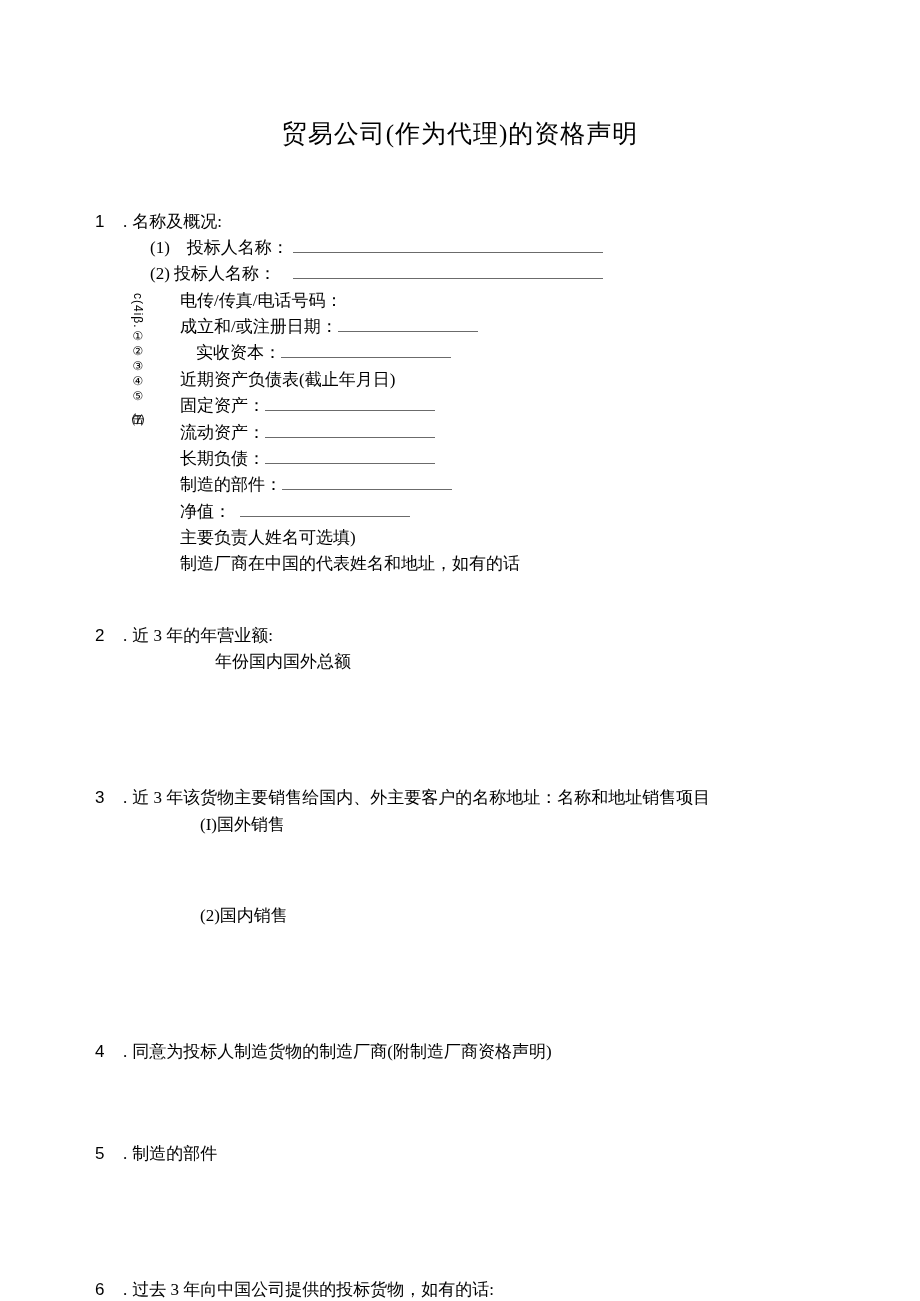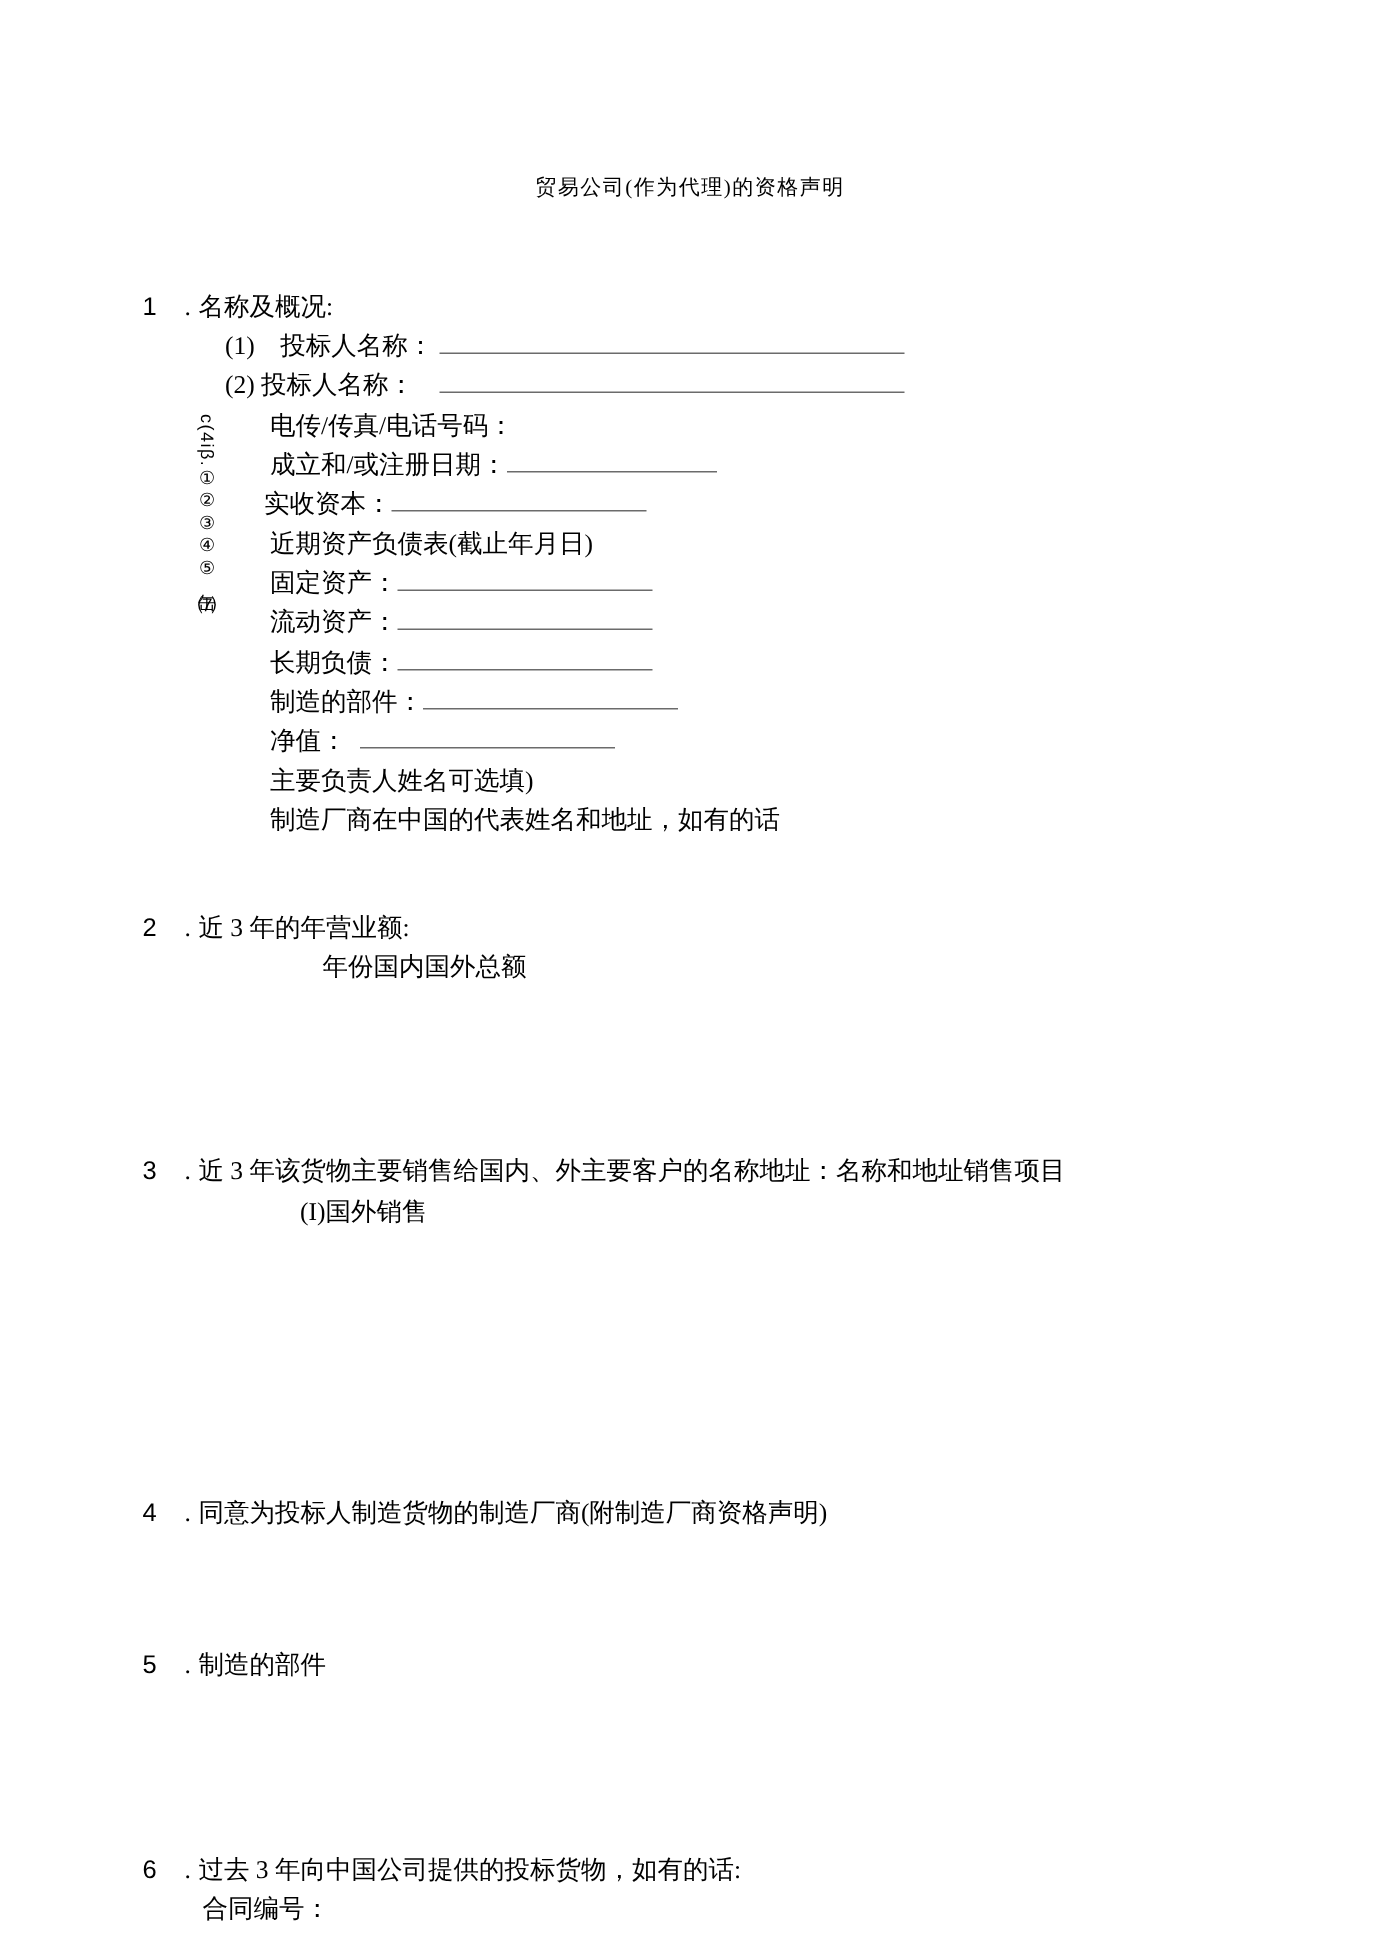--- a/index.html
+++ b/index.html
@@ -14,21 +14,21 @@
       height: 1301px;
       color: #000000;
       font-size: 17px;
       line-height: 1.55;
     }
     .page {
       padding: 115px 95px 50px 95px;
     }
     .title {
       text-align: center;
-      font-size: 14px;
+      font-size: 25px;
       margin-bottom: 55px;
       letter-spacing: 1px;
     }
     .section {
       margin-bottom: 45px;
     }
     .section-header {
       display: flex;
       align-items: baseline;
     }
@@ -122,21 +122,21 @@
 
     <div class="sub-block">
       <span class="vertical-marker">c(4iβ.①②③④⑤缶⑺</span>
 
       <div style="margin-left:30px;">
         <span>电传/传真/电话号码：</span>
       </div>
       <div style="margin-left:30px;">
         <span class="line"><span>成立和/或注册日期：</span><span class="underline u-short"></span></span>
       </div>
-      <div style="margin-left:26px;">
+      <div style="margin-left:46px;">
         <span class="line"><span>实收资本：</span><span class="underline u-med"></span></span>
       </div>
       <div style="margin-left:30px;">
         <span>近期资产负债表(截止年月日)</span>
       </div>
       <div style="margin-left:30px;">
         <span class="line"><span>固定资产：</span><span class="underline u-med"></span></span>
       </div>
       <div style="margin-left:30px;">
         <span class="line"><span>流动资产：</span><span class="underline u-med"></span></span>
@@ -175,20 +175,23 @@
     <div class="section-header">
       <span class="section-num">3</span>
       <span class="section-dot">.</span>
       <span class="section-label">近 3 年该货物主要销售给国内、外主要客户的名称地址：名称和地址</span>
       <span class="s3-tail">销售项目</span>
     </div>
     <div class="extra-indent">
       <span>(I)国外销售</span>
     </div>
     <div class="gap-large"></div>
+    <div class="extra-indent">
+      <span>(2)国内销售</span>
+    </div>
     <div class="gap-large"></div>
   </div>
 
   <div class="section">
     <div class="section-header">
       <span class="section-num">4</span>
       <span class="section-dot">.</span>
       <span class="section-label">同意为投标人制造货物的制造厂商(附制造厂商资格声明)</span>
     </div>
     <div class="gap-small"></div>

